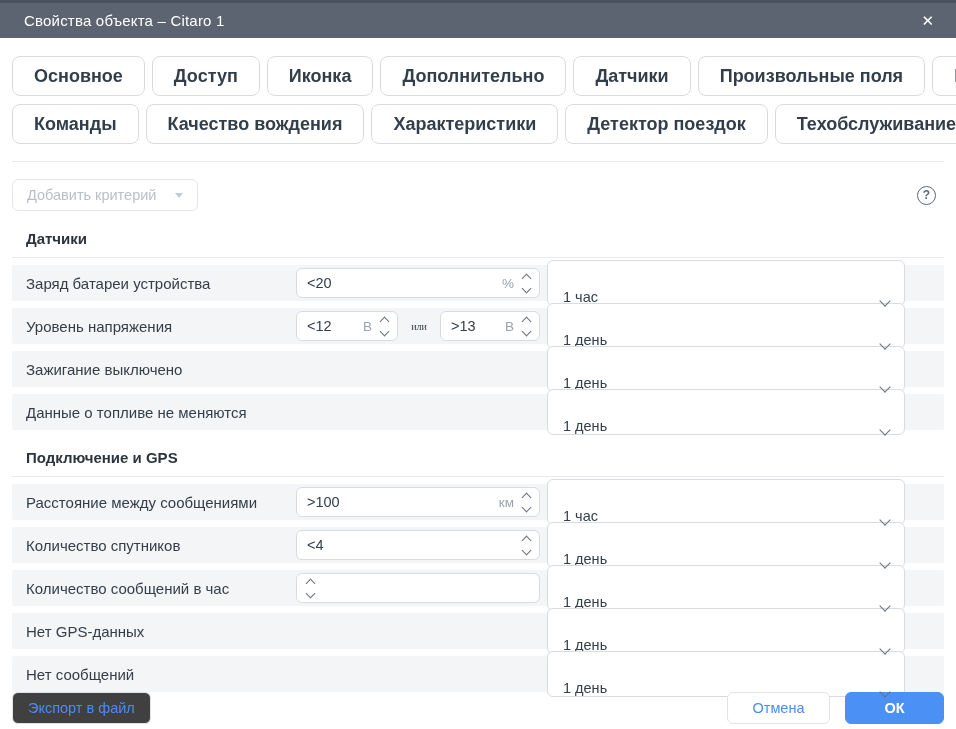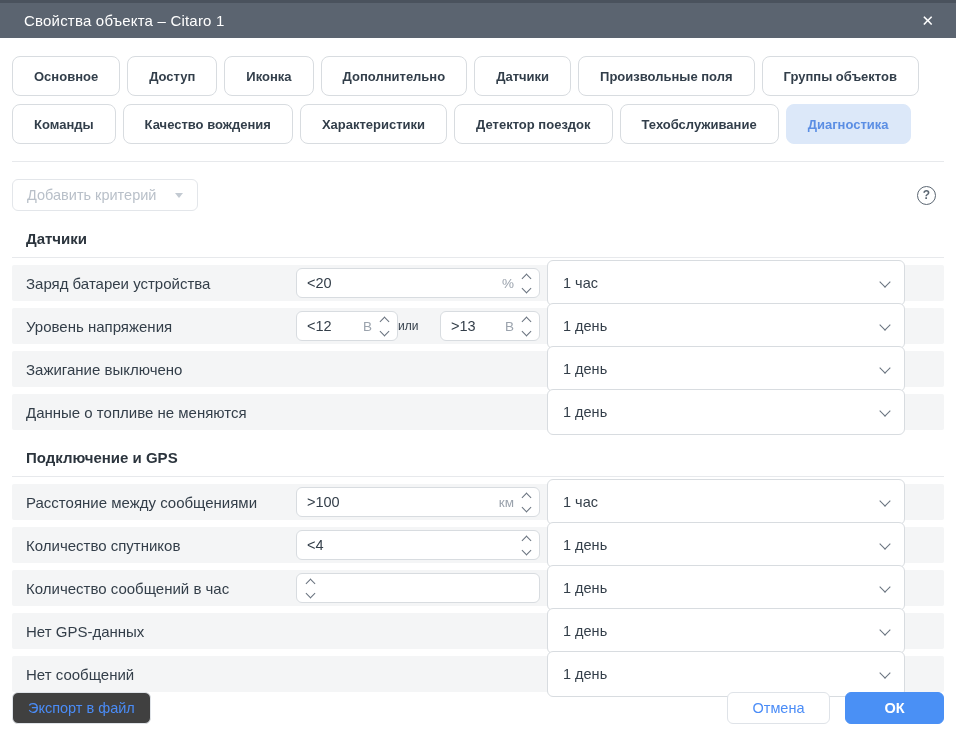--- a/index.html
+++ b/index.html
@@ -17,21 +17,21 @@
     padding:0 16px 0 24px; flex:none;
   }
   .titlebar .title { color:#fff; font-size:15px; font-weight:400; letter-spacing:.2px; }
   .titlebar .close { color:#fff; font-size:15px; line-height:1; cursor:pointer; padding:4px 6px; font-weight:400; }
 
   
   .tabs { padding:18px 12px 0; flex:none; }
   .tab-row { display:flex; gap:7px; margin-bottom:8px; }
   .tab {
     height:40px; padding:0 21px; background:#fff; border:1px solid #d8dce0;
-    border-radius:8px; display:flex; align-items:center; font-size:13px;
+    border-radius:8px; display:flex; align-items:center; font-size:18px;
     font-weight:600; color:#323e4a; cursor:pointer; white-space:nowrap;
   }
   .tab.active { background:#dce8f9; border-color:#dce8f9; color:#5b8ee4; }
   .tabs-divider { height:1px; background:#e7e9ec; margin:9px 12px 0; flex:none; }
 
   
   .toolbar { display:flex; align-items:center; justify-content:space-between; padding:17px 20px 0 12px; flex:none; }
   .btn-add {
     height:32px; background:#fff; border:1px solid #e3e6ea; border-radius:6px;
     color:#b9c0c9; font-size:14.5px; padding:0 14px; display:flex; align-items:center; gap:19px;
@@ -56,35 +56,35 @@
   }
   .row-label { width:270px; font-size:15px; color:#333e49; flex:none; }
   .row-mid { width:244px; margin-right:7px; flex:none; display:flex; align-items:center; }
 
   .input-group {
     height:30px; background:#fff; border:1px solid #d8dce0; border-radius:6px;
     display:flex; align-items:center; padding:0 9px 0 10px; width:244px;
   }
   .input-group.small1 { width:102px; }
   .input-group.small2 { width:100px; }
-  .or-label { width:42px; font-size:12px; color:#333e49; flex:none; }
+  .or-label { width:42px; text-align:center; font-size:10px; color:#333e49; flex:none;font-family:Liberation Serif, serif; }
   .val {
     flex:1; min-width:0; border:0; outline:0; background:transparent;
     font-family:inherit; font-size:14.5px; color:#333e49; padding:0;
   }
   .unit { color:#9ba3ad; font-size:13.5px; margin:0 9px 0 4px; flex:none; }
 
   .stepper { display:flex; flex-direction:column; align-items:center; gap:3px; flex:none; cursor:pointer; }
   .chev { display:block; width:7px; height:7px; border-right:1.6px solid #68727e; border-bottom:1.6px solid #68727e; }
   .chev.up { transform:rotate(-135deg); }
   .chev.dn { transform:rotate(45deg); }
 
   .select {
     height:46px; flex:1; background:#fff; border:1px solid #d8dce0; border-radius:6px;
-    display:flex; align-items:center; justify-content:space-between; padding:0 15px;
+    display:flex; align-items:flex-end; justify-content:space-between; padding:0 15px;
     font-size:14.5px; color:#333e49; cursor:pointer;
   }
   .select .chev { width:8px; height:8px; border-color:#68727e; margin-top:-3px; }
 
   
   .footer { margin-top:auto; display:flex; align-items:center; justify-content:space-between; padding:0 12px 11px; }
   .footer-right { display:flex; gap:15px; }
   .btn {
     height:32px; border-radius:6px; font-family:inherit; font-size:14.5px;
     display:flex; align-items:center; justify-content:center; cursor:pointer;

